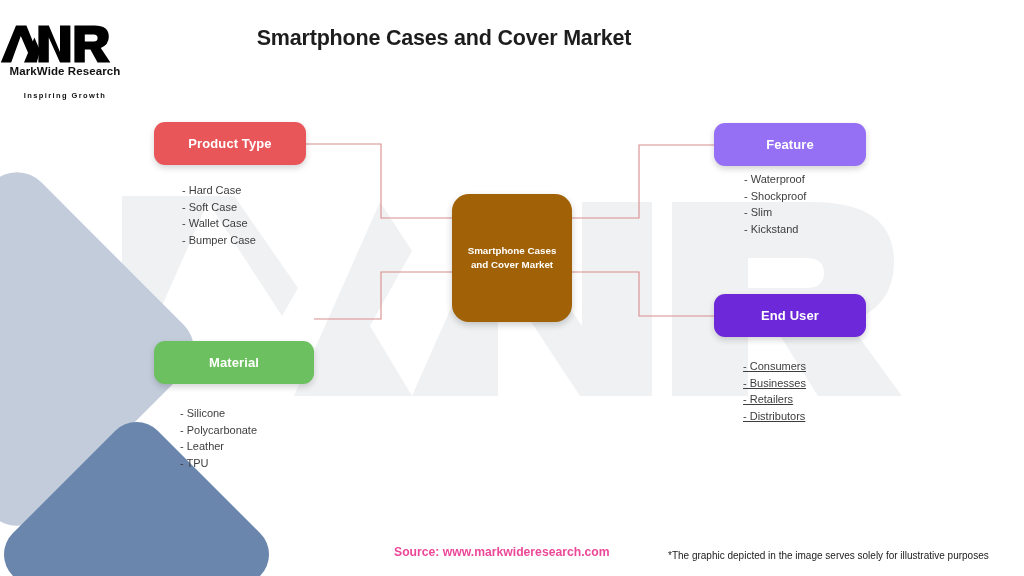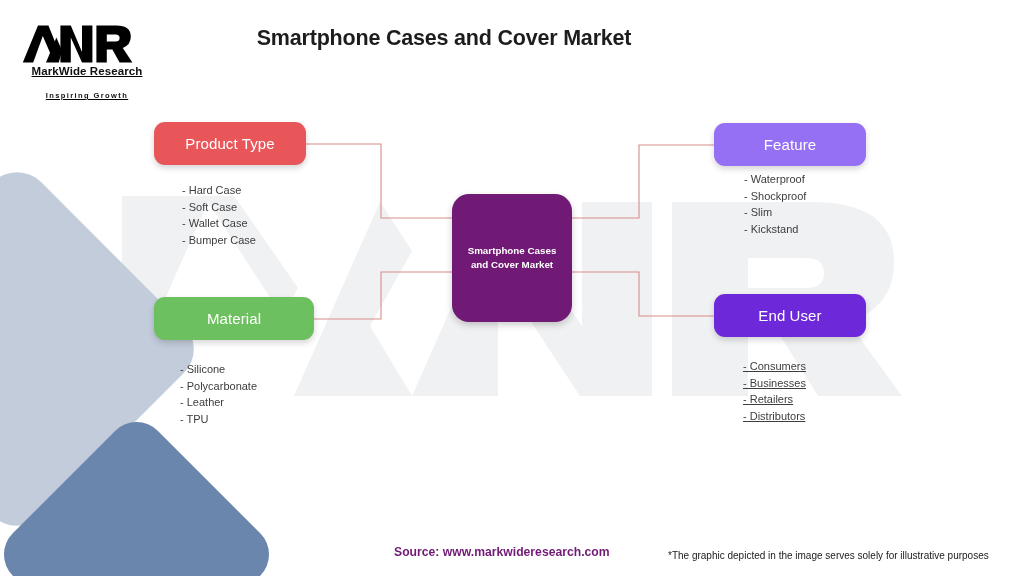--- a/index.html
+++ b/index.html
@@ -53,25 +53,24 @@
     width: 205px;
     height: 205px;
     background: #6a86ad;
     border-radius: 30px;
     transform: rotate(45deg);
   }
 
   
   .logo {
     position: absolute;
-    left: 22px;
+    left: 0;
     top: 24px;
     width: 130px;
     text-align: center;
-    text-decoration: underline;
   }
   .logo-mark { display: block; }
   .logo-name {
     display: block;
     font-size: 11.5px;
     font-weight: bold;
     color: #111111;
     letter-spacing: 0.1px;
     margin-top: 1px;
   }
@@ -105,21 +104,21 @@
     pointer-events: none;
   }
 
   
   .center-node {
     position: absolute;
     left: 452px;
     top: 194px;
     width: 120px;
     height: 128px;
-    background: #701a75;
+    background: #a16207;
     border-radius: 17px;
     box-shadow: 0 3px 7px rgba(0,0,0,0.20);
     display: flex;
     align-items: center;
     justify-content: center;
     text-align: center;
   }
   .center-node-label {
     color: #ffffff;
     font-size: 9.8px;
@@ -132,22 +131,22 @@
   .branch-head {
     border-radius: 11px;
     height: 43px;
     display: flex;
     align-items: center;
     justify-content: center;
     box-shadow: 0 3px 6px rgba(0,0,0,0.17);
   }
   .branch-head-label {
     color: #ffffff;
-    font-size: 15px;
-    font-weight: normal;
+    font-size: 13px;
+    font-weight: bold;
     letter-spacing: 0.1px;
   }
   .branch-list {
     list-style: none;
     margin: 0;
     padding: 0;
     font-size: 11px;
     color: #3d3d3d;
     line-height: 1.52;
   }
@@ -166,21 +165,21 @@
   #branch-end-user { left: 714px; top: 294px; width: 152px; }
   #branch-end-user .branch-list { margin: 21px 0 0 29px; text-decoration: underline; }
 
   
   .footer-source {
     position: absolute;
     left: 394px;
     top: 545px;
     font-size: 12.2px;
     font-weight: bold;
-    color: #701a75;
+    color: #ec4899;
   }
   .footer-note {
     position: absolute;
     left: 668px;
     top: 550px;
     font-size: 10px;
     color: #1a1a1a;
     white-space: nowrap;
   }
 </style>
@@ -239,21 +238,21 @@
     </div>
     <ul class="branch-list">
       <li>- Hard Case</li>
       <li>- Soft Case</li>
       <li>- Wallet Case</li>
       <li>- Bumper Case</li>
     </ul>
   </div>
 
   <div class="branch" id="branch-material">
-    <div class="branch-head" style="background: rgb(109, 192, 95);">
+    <div class="branch-head" style="background: rgb(109, 192, 95); margin-top: 44px;">
       <span class="branch-head-label">Material</span>
     </div>
     <ul class="branch-list">
       <li>- Silicone</li>
       <li>- Polycarbonate</li>
       <li>- Leather</li>
       <li>- TPU</li>
     </ul>
   </div>
 

